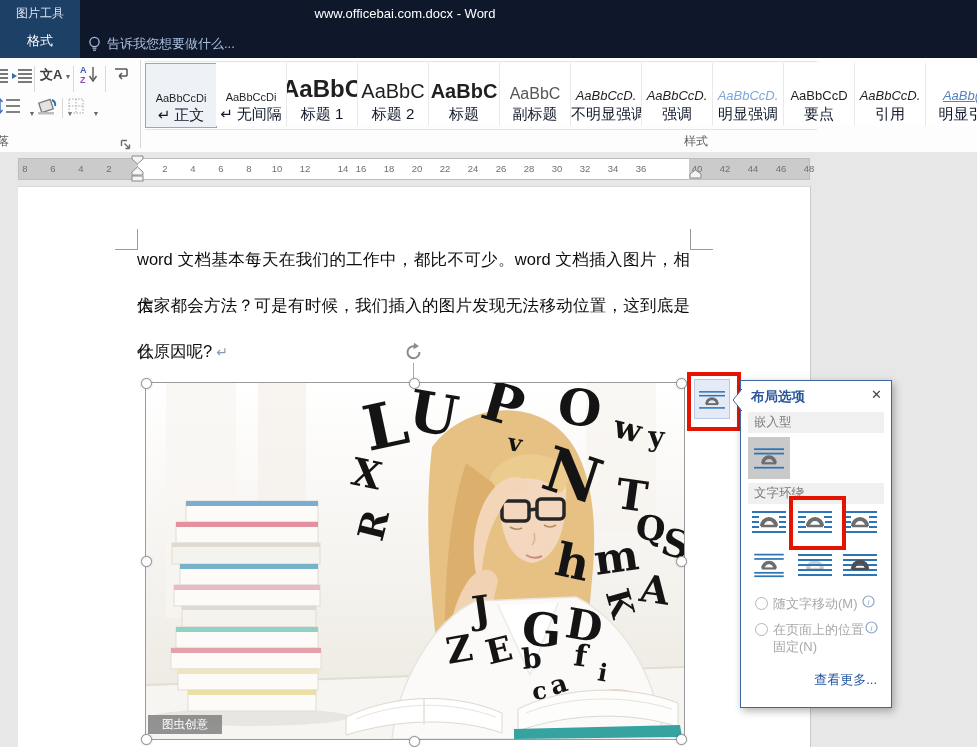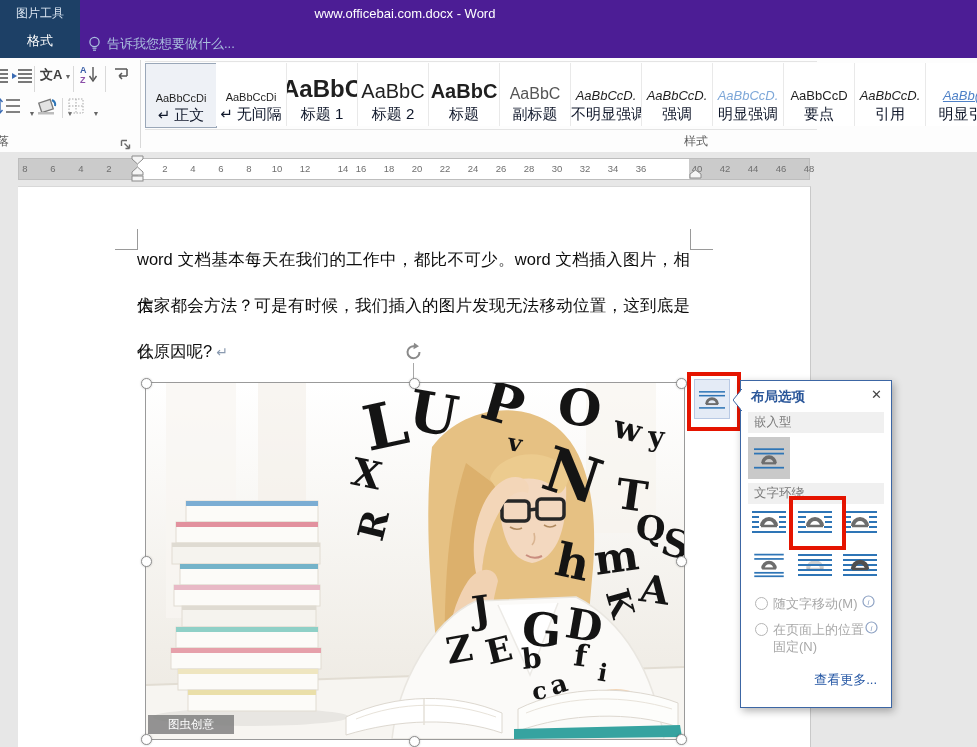--- a/index.html
+++ b/index.html
@@ -1,19 +1,19 @@
 <!DOCTYPE html>
 <html><head>
 <meta charset="utf-8">
 <style>
   html,body{margin:0;padding:0;background:#555;}
   #screen{position:relative;width:977px;height:747px;overflow:hidden;
     font-family:"Liberation Sans","DejaVu Sans",sans-serif;background:#e7e7e7;}
   
-  .titlebar{position:absolute;left:0;top:0;width:977px;height:58px;background:#4c1d95;}
+  .titlebar{position:absolute;left:0;top:0;width:977px;height:58px;background:#0f172a;}
   .ctxblock{position:absolute;left:0;top:0;width:80px;height:58px;background:#1d4066;}
   .ctxlabel{position:absolute;left:0;top:5px;width:80px;text-align:center;color:#dbe5f1;font-size:12px;}
   .fmt-tab{position:absolute;left:0;top:32px;width:80px;text-align:center;color:#fff;font-size:13px;}
   .tellme{position:absolute;left:88px;top:33px;height:22px;display:flex;align-items:center;color:#a9bedd;font-size:13px;gap:6px;}
   .wintitle{position:absolute;left:200px;top:6px;width:410px;text-align:center;color:#fff;font-size:13px;}
   
   .ribbon{position:absolute;left:0;top:58px;width:977px;height:94px;background:#fdfdfd;border-bottom:1px solid #d0d0d0;}
   .vsep{position:absolute;width:1px;background:#d9d9d9;}
   .minibtn{position:absolute;color:#555;cursor:default;}
   .caret{font-size:7px;color:#666;margin-left:2px;}
@@ -44,21 +44,21 @@
   .page{position:absolute;left:18px;top:0;width:792px;height:561px;background:#fff;border-right:1px solid #c9c9c9;border-top:1px solid #d8d8d8;}
   .cropmark{position:absolute;width:22px;height:20px;}
   .cm-tl{left:97px;top:42px;border-right:1px solid #9a9a9a;border-bottom:1px solid #9a9a9a;}
   .cm-tr{left:672px;top:42px;border-left:1px solid #9a9a9a;border-bottom:1px solid #9a9a9a;}
   .docline{position:absolute;left:119px;width:553px;height:46px;line-height:46px;font-size:16.5px;color:#0d0d0d;text-align:justify;text-align-last:justify;}
   .docline.last{text-align-last:left;}
   .pilcrow{color:#8a9ab0;font-size:14px;margin-left:4px;}
   
   .imgframe{position:absolute;left:127px;top:195px;width:538px;height:356px;border:1px solid #9a9a9a;background:#fff;overflow:hidden;}
   .letter{position:absolute;font-family:"DejaVu Serif","Liberation Serif",serif;font-weight:bold;color:#141414;line-height:1;}
-  .watermark{position:absolute;left:2px;bottom:5px;background:rgba(125,125,125,.82);color:#fff;font-size:11.5px;padding:2px 20px;}
+  .watermark{position:absolute;left:2px;bottom:5px;background:rgba(125,125,125,.82);color:#fff;font-size:11.5px;padding:2px 14px;}
   .handle{position:absolute;width:9px;height:9px;background:#fff;border:1px solid #8f8f8f;border-radius:50%;box-shadow:0 0 2px rgba(0,0,0,.25);}
   .rotstem{position:absolute;left:395px;top:176px;width:1px;height:19px;background:#a8a8a8;}
   .rothandle{position:absolute;left:386px;top:155px;}
   .layoutbtn{position:absolute;left:676px;top:192px;width:34px;height:38px;background:#e4ebf6;border:1px solid #b8c9e4;display:flex;align-items:center;justify-content:center;}
   .redbox{position:absolute;border:4px solid #e51400;}
   .rb1{left:669px;top:185px;width:46px;height:51px;}
   
   .panel{position:absolute;left:740px;top:380px;width:150px;height:326px;background:#fff;border:1px solid #3c66a4;box-shadow:2px 3px 8px rgba(0,0,0,.3);}
   .panel-title{position:absolute;left:10px;top:7px;font-size:13.5px;font-weight:600;color:#2b579a;}
   .panel-close{position:absolute;right:9px;top:6px;font-size:13px;color:#444;cursor:default;}

